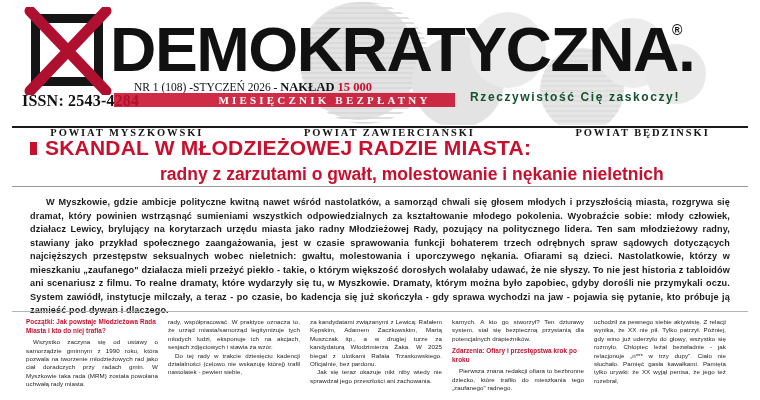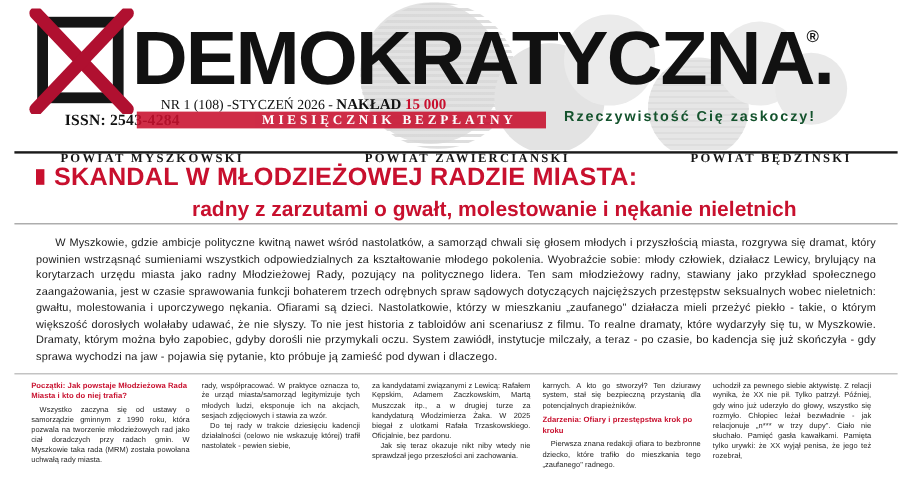--- a/index.html
+++ b/index.html
@@ -29,21 +29,21 @@
   .masthead{position:absolute;left:0;top:0;width:696px;height:124px;}
   .logo-box{position:absolute;left:31px;top:14px;width:72px;height:72px;
     border:9px solid #151515;box-sizing:border-box;background:transparent;}
   .logo-x{position:absolute;left:24px;top:7px;width:88px;height:88px;pointer-events:none;}
   .wordmark{position:absolute;left:110px;top:18px;font-weight:bold;letter-spacing:-1.5px;
     font-size:63px;line-height:63px;color:#111;font-family:"Liberation Sans", sans-serif;
     font-stretch:condensed;transform:scaleX(1.02);transform-origin:left top;white-space:nowrap;}
   .reg{position:absolute;left:672px;top:22px;font-size:14px;color:#111;font-weight:bold;}
 
   .issn{position:absolute;left:22px;top:92px;font-family:"Liberation Serif", serif;
-    font-weight:bold;font-size:13px;color:#111;letter-spacing:.2px;margin-left:32px;}
+    font-weight:bold;font-size:16px;color:#111;letter-spacing:.2px;}
   .issueline{position:absolute;left:134px;top:80px;font-family:"Liberation Serif", serif;
     font-size:11.5px;color:#111;white-space:nowrap;}
   .issueline .nak{font-weight:bold;font-size:12.5px;}
   .issueline .num{font-weight:bold;font-size:12.5px;color:#c8102e;}
 
   .redbar{position:absolute;left:114px;top:93px;width:341px;height:14px;background:#c0392b;
     background:#c8102e;opacity:.88;}
   .redbar .lbl{position:absolute;left:0;top:0;width:341px;height:14px;line-height:14px;
     text-align:center;font-family:"Liberation Serif", serif;font-weight:bold;font-size:11px;
     letter-spacing:3.2px;color:#ffffff;margin-left:40px;}
@@ -64,21 +64,21 @@
     color:#c8102e;white-space:nowrap;}
   .hl-mark{display:inline-block;width:7px;height:13px;background:#c8102e;margin-right:8px;
     vertical-align:baseline;}
   .hl2{position:absolute;left:160px;top:32px;font-weight:bold;font-size:17.5px;color:#c8102e;
     white-space:nowrap;}
 
   .rule-mid{position:absolute;left:12px;top:186px;width:736px;height:1px;background:#9a9a9a;}
 
   
   .lead{position:absolute;left:30px;top:196px;width:700px;
-    font-family:"Liberation Sans", sans-serif;font-weight:normal;font-size:9.1px;line-height:13.5px;
+    font-family:"Liberation Sans", sans-serif;font-weight:bold;font-size:9.1px;line-height:13.5px;
     text-align:justify;color:#1a1a1a;letter-spacing:.15px;text-indent:16px;}
 
   .rule-mid2{position:absolute;left:12px;top:311px;width:736px;height:1px;background:#b5b5b5;}
 
   
   .cols{position:absolute;left:26px;top:318px;width:710px;height:82px;
     display:flex;gap:0;overflow:hidden;}
   .col{width:142px;padding-right:10px;box-sizing:border-box;position:relative;overflow:hidden;}
   .col p{margin:0 0 0 0;font-family:"Liberation Sans", sans-serif;font-size:6.2px;
     line-height:8.4px;text-align:justify;color:#1c1c1c;letter-spacing:.05px;}

